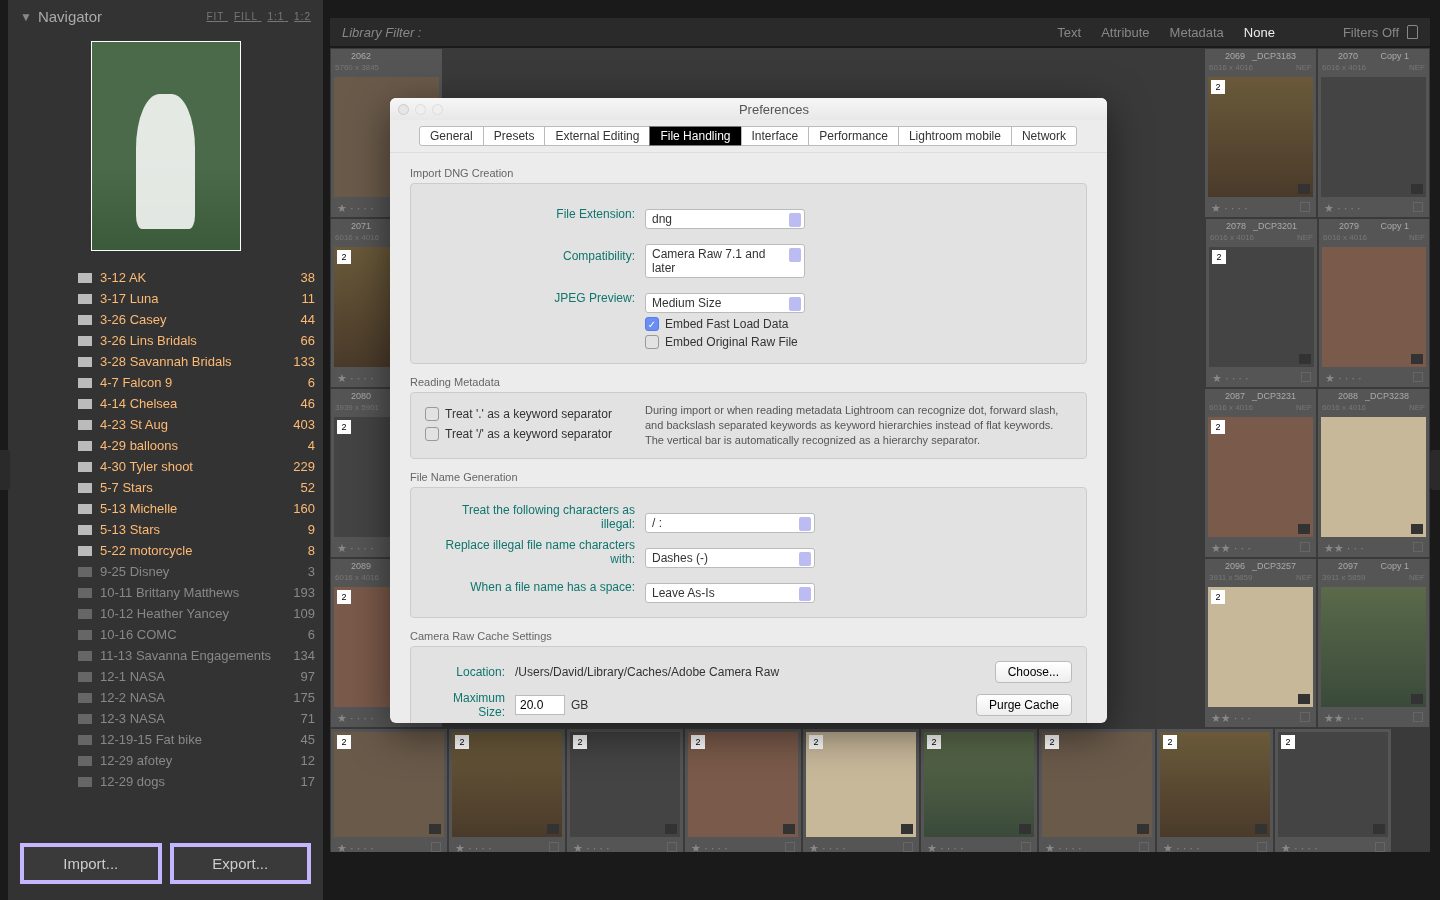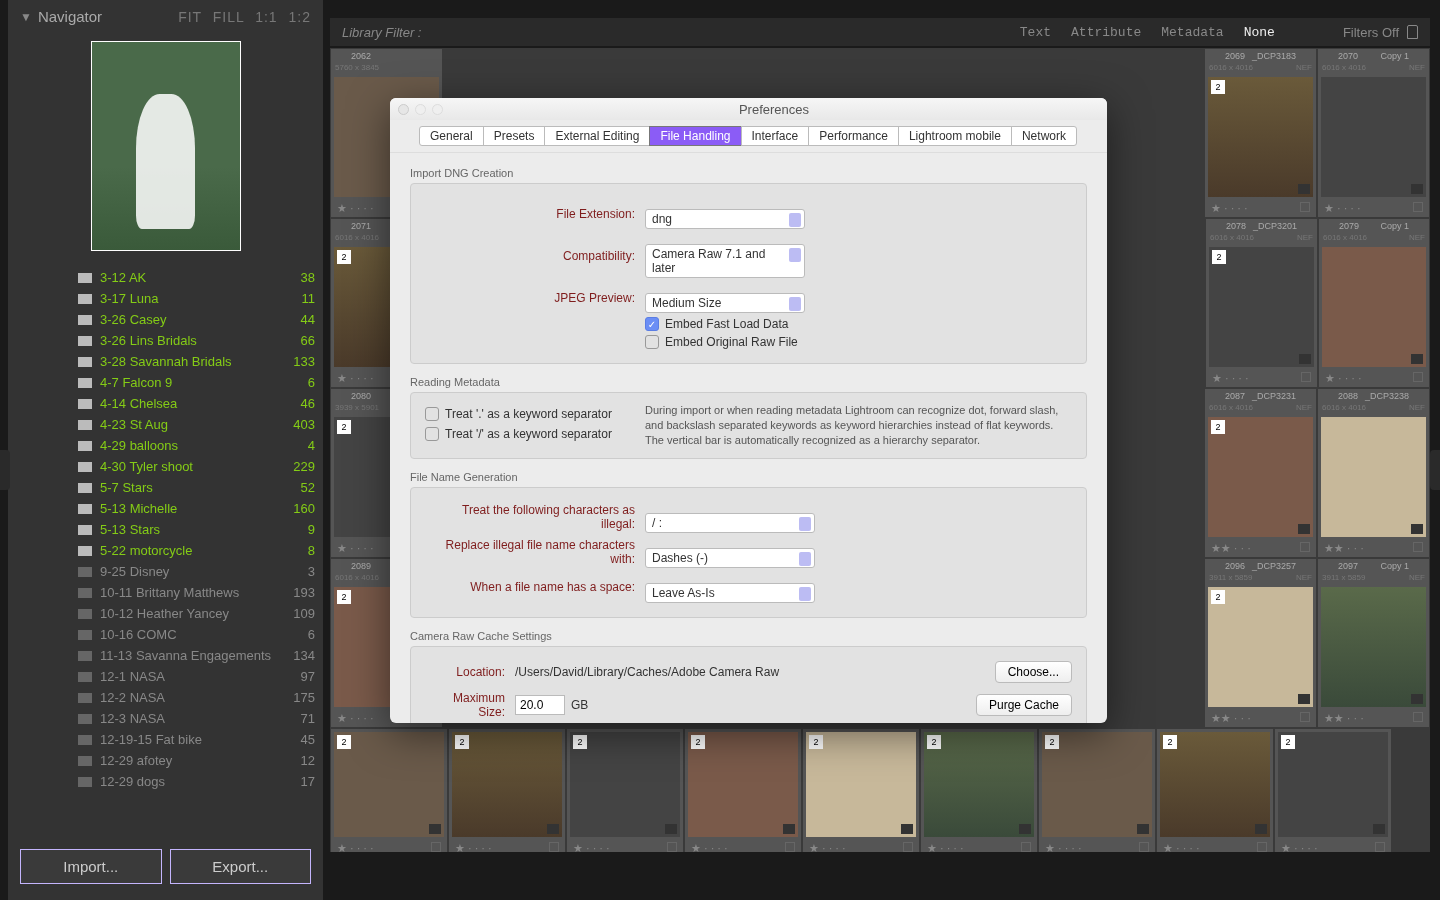--- a/index.html
+++ b/index.html
@@ -2,38 +2,38 @@
 <html><head>
 <meta charset="utf-8">
 <style>
 * { margin:0; padding:0; box-sizing:border-box; font-family:"Helvetica Neue",Arial,sans-serif; }
 body { background:#1a1a1a; width:1440px; height:900px; overflow:hidden; position:relative; }
 
 
 .left-panel { position:absolute; left:8px; top:0; width:315px; height:900px; background:#333; color:#aaa; }
 .left-panel .hdr { display:flex; align-items:center; padding:8px 12px; font-size:15px; }
 .left-panel .hdr .tri { margin-right:6px; font-size:12px; color:#888; }
-.left-panel .hdr .fits { margin-left:auto; font-size:14px; letter-spacing:1px; color:#777; }
+.left-panel .hdr .fits { margin-left:auto; font-size:10px; letter-spacing:1px; color:#777;text-decoration:underline; }
 .left-panel .hdr .fits span { margin-left:6px; }
 .nav-image { margin:8px auto 16px; width:150px; height:210px; background:linear-gradient(#4a6a4a 60%,#3a5a3a); border:1px solid #fff; position:relative; }
 .nav-image::after{content:"";position:absolute;left:30%;top:25%;width:40%;height:65%;background:rgba(255,255,255,.85);border-radius:40% 40% 10% 10%;}
 .folders { overflow:auto; height:530px; font-size:13px; }
 .folder { display:flex; align-items:center; padding:3px 8px 3px 70px; color:#888; }
-.folder.bright { color:#84cc16; }
+.folder.bright { color:#fdba74; }
 .folder .ficon { width:14px; height:10px; background:#666; margin-right:8px; }
 .folder.bright .ficon { background:#bbb; }
 .folder .cnt { margin-left:auto; }
 .btns { display:flex; gap:8px; padding:8px 12px; position:absolute; bottom:8px; width:100%; }
-.btns button { flex:1; background:#3a3a3a; border:1px solid #c4b5fd; color:#ccc; padding:8px 0; font-size:15px; cursor:pointer; }
+.btns button { flex:1; background:#3a3a3a; border:4px solid #c4b5fd; color:#ccc; padding:8px 0; font-size:15px; cursor:pointer; }
 
 
 .filter-bar { position:absolute; left:330px; top:18px; right:10px; height:28px; background:#2a2a2a; display:flex; align-items:center; padding:0 12px; font-size:13px; color:#888; }
 .filter-bar .lbl { font-style:italic; }
 .filter-bar .tabs { margin-left:auto; display:flex; gap:4px; }
-.filter-bar .tabs span { padding:2px 8px;font-family:Liberation Mono, monospace; }
+.filter-bar .tabs span { padding:2px 8px; }
 .filter-bar .tabs .none { color:#eee; }
 .filter-bar .off { margin-left:60px; }
 .filter-bar .lock { width:11px; height:14px; border:1px solid #888; border-radius:2px 2px 0 0; margin-left:8px; }
 
 
 .grid { position:absolute; left:330px; top:48px; right:10px; bottom:48px; background:#3a3a3a; overflow:hidden; }
 .row { display:flex; height:170px; }
 .cell { width:113px; background:#555; margin:0; border:1px solid #3a3a3a; display:flex; flex-direction:column; }
 .cell .meta { font-size:9px; color:#aaa; padding:2px 20px; display:flex; justify-content:space-between; }
 .cell .meta2 { font-size:8px; color:#777; padding:0 4px 2px; display:flex; justify-content:space-between; }
@@ -48,26 +48,26 @@
 
 .dialog { position:absolute; left:390px; top:98px; width:717px; height:625px; background:#ececec; border-radius:6px; box-shadow:0 10px 40px rgba(0,0,0,.5); font-size:12px; color:#333; }
 .dialog .titlebar { height:22px; display:flex; align-items:center; padding:0 8px; background:linear-gradient(#f6f6f6,#e8e8e8); border-radius:6px 6px 0 0; }
 .dialog .titlebar .dot { width:11px; height:11px; border-radius:50%; margin-right:6px; }
 .dialog .titlebar .d1{background:#e6e6e6;border:1px solid #ccc;} .dialog .titlebar .d2,.dialog .titlebar .d3{background:#efefef;border:1px solid #ddd;}
 .dialog .titlebar .ttl { flex:1; text-align:center; font-size:13px; color:#555; }
 .dialog .tabbar { display:flex; justify-content:center; padding:6px 0; background:#ececec; border-bottom:1px solid #ddd; }
 .dialog .tabbar span { padding:2px 10px; font-size:12px; border:1px solid #bbb; background:#fff; margin-left:-1px; cursor:pointer; }
 .dialog .tabbar span:first-child { border-radius:3px 0 0 3px; }
 .dialog .tabbar span:last-child { border-radius:0 3px 3px 0; }
-.dialog .tabbar span.active { background:#8b5cf6; color:#fff; border-color:#777;text-align:right; }
+.dialog .tabbar span.active { background:#000000; color:#fff; border-color:#777;text-align:right; }
 .dialog .body { padding:8px 20px; overflow:auto; height:570px; }
 .section-title { font-size:11px; color:#666; margin:6px 0 4px; }
 .panel { background:#e2e2e2; border:1px solid #ccc; border-radius:4px; padding:10px 14px; margin-bottom:12px; }
 .formrow { display:flex; align-items:center; margin:4px 0; }
-.formrow label { width:220px; text-align:right; padding-right:10px; font-size:12px; color:#7f1d1d; }
+.formrow label { width:220px; text-align:right; padding-right:10px; font-size:12px; color:#0f766e; }
 .formrow .sel { flex:0 0 160px; background:#fff; border:1px solid #bbb; border-radius:3px; padding:2px 20px 2px 6px; font-size:12px; position:relative;margin-top:11px; }
 .formrow .sel::after { content:""; position:absolute; right:3px; top:3px; width:12px; height:14px; background:#bcbcf3; border-radius:2px; }
 .formrow .chk { width:14px; height:14px; border:1px solid #999; border-radius:3px; margin-right:6px; display:inline-flex; align-items:center; justify-content:center; font-size:10px; }
 .formrow .chk.on { background:#6b8ef5; color:#fff; border-color:#5a7de4; }
 .meta-note { font-size:11px; color:#555; line-height:1.35; }
 .inline-btn { background:linear-gradient(#fff,#eee); border:1px solid #bbb; border-radius:4px; padding:3px 12px; font-size:12px; cursor:pointer; }
 .txt-input { width:50px; background:#fff; border:1px solid #bbb; padding:2px 4px; font-size:12px; }
 .edge-flap { position:absolute; top:50%; width:10px; height:40px; background:#2a2a2a; }
 .edge-flap.left{left:0;border-radius:0 4px 4px 0;} .edge-flap.right{right:0;border-radius:4px 0 0 4px;}
 </style>

